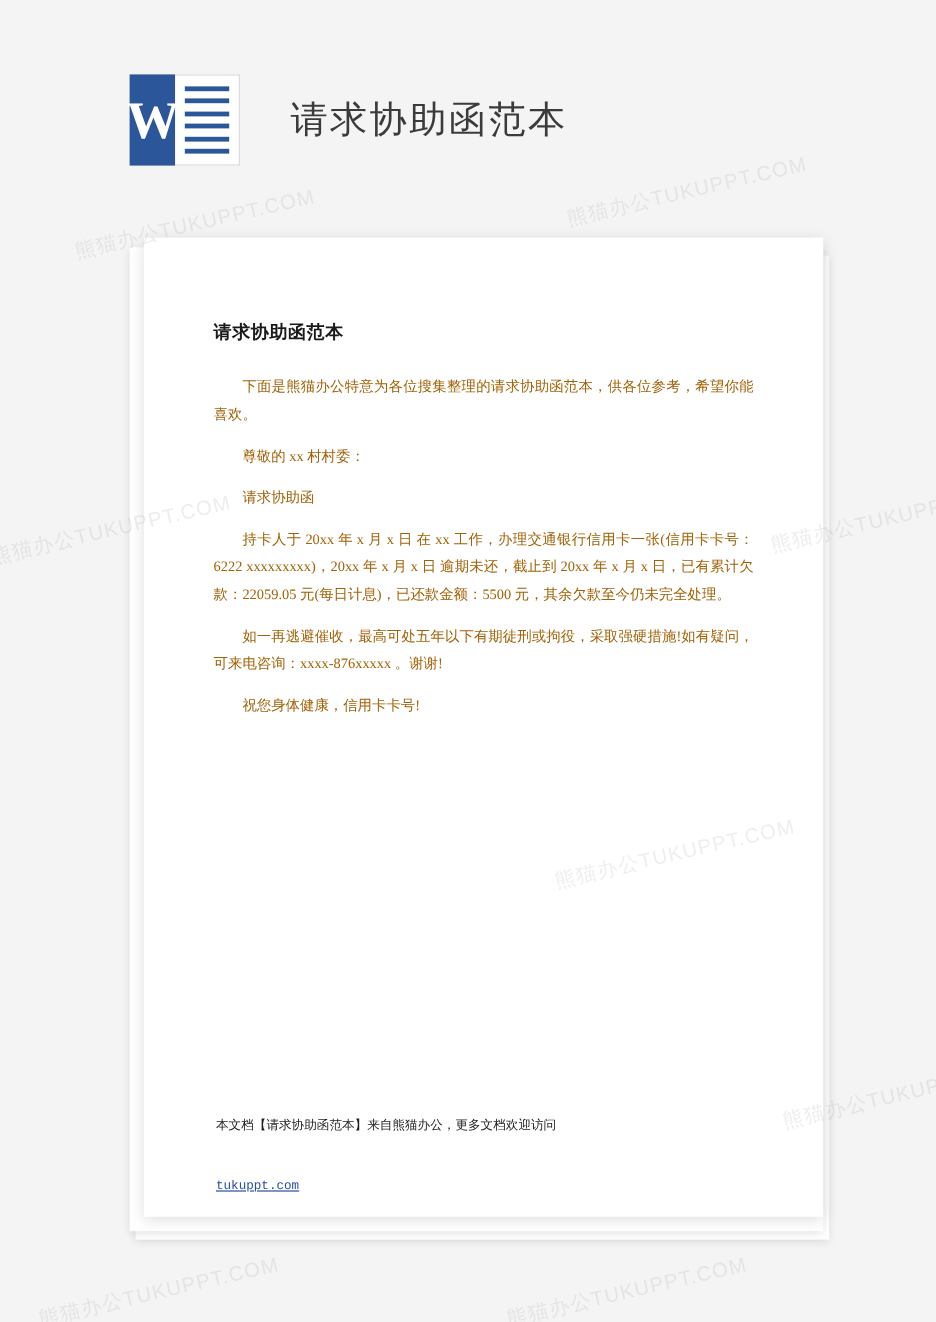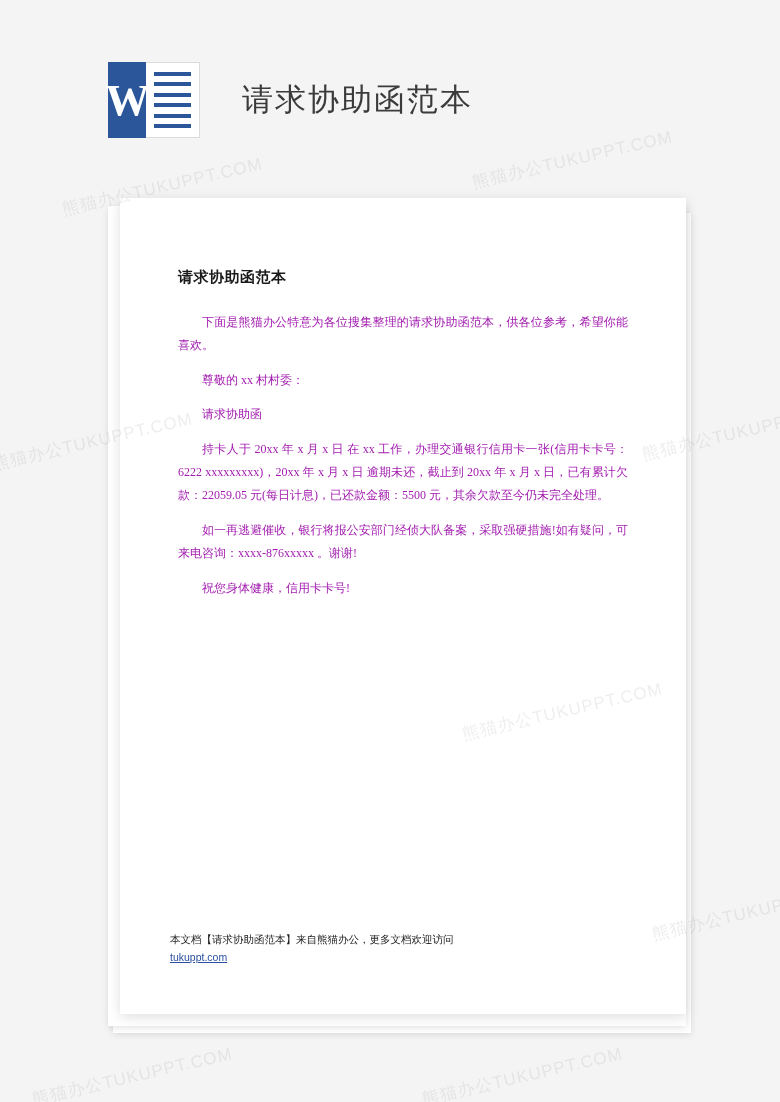--- a/index.html
+++ b/index.html
@@ -96,42 +96,43 @@
     font-size: 15px;
     font-weight: bold;
     color: #1a1a1a;
     letter-spacing: 0.5px;
     margin: 0 0 24px 0;
   }
   .p {
     font-family: "Liberation Serif", serif;
     font-size: 12px;
     line-height: 1.95;
-    color: #a21caf;
+    color: #a16207;
     margin: 0 0 11px 0;
     text-align: justify;
     text-justify: inter-ideograph;
     text-indent: 24px;
   }
 
   
   .footer-note {
     position: absolute;
-    left: 50px; top: 733px;
+    left: 60px; top: 733px;
     width: 452px;
-    font-family: Liberation Sans, sans-serif;
+    font-family: Liberation Mono, monospace;
     font-size: 10.5px;
     color: #1d1d1d;
     line-height: 1.7;
   }
   .footer-note .link {
     display: block;
     color: #2a4fa0;
     text-decoration: underline;
     font-size: 10.5px;
+    margin-top: 32px;
   }
 
   
   .wm {
     position: absolute;
     color: rgba(120,120,120,0.13);
     font-size: 17px;
     letter-spacing: 1px;
     white-space: nowrap;
     transform: rotate(-13deg);
@@ -164,21 +165,21 @@
   <div class="paper-back2"></div>
   <div class="paper-back1"></div>
 
   <div class="paper">
     <h1 class="doc-title">请求协助函范本</h1>
 
     <p class="p">下面是熊猫办公特意为各位搜集整理的请求协助函范本，供各位参考，希望你能喜欢。</p>
     <p class="p">尊敬的 xx 村村委：</p>
     <p class="p">请求协助函</p>
     <p class="p">持卡人于 20xx 年 x 月 x 日 在 xx 工作，办理交通银行信用卡一张(信用卡卡号：6222 xxxxxxxxx)，20xx 年 x 月 x 日 逾期未还，截止到 20xx 年 x 月 x 日，已有累计欠款：22059.05 元(每日计息)，已还款金额：5500 元，其余欠款至今仍未完全处理。</p>
-    <p class="p">如一再逃避催收，银行将报公安部门经侦大队备案，采取强硬措施!如有疑问，可来电咨询：xxxx-876xxxxx 。谢谢!</p>
+    <p class="p">如一再逃避催收，最高可处五年以下有期徒刑或拘役，采取强硬措施!如有疑问，可来电咨询：xxxx-876xxxxx 。谢谢!</p>
     <p class="p">祝您身体健康，信用卡卡号!</p>
 
     <div class="footer-note">
       <span>本文档【请求协助函范本】来自熊猫办公，更多文档欢迎访问</span>
       <a class="link" href="#">tukuppt.com</a>
     </div>
 
   </div>
 
   <div class="wm" style="left:60px; top:175px;">熊猫办公TUKUPPT.COM</div>

